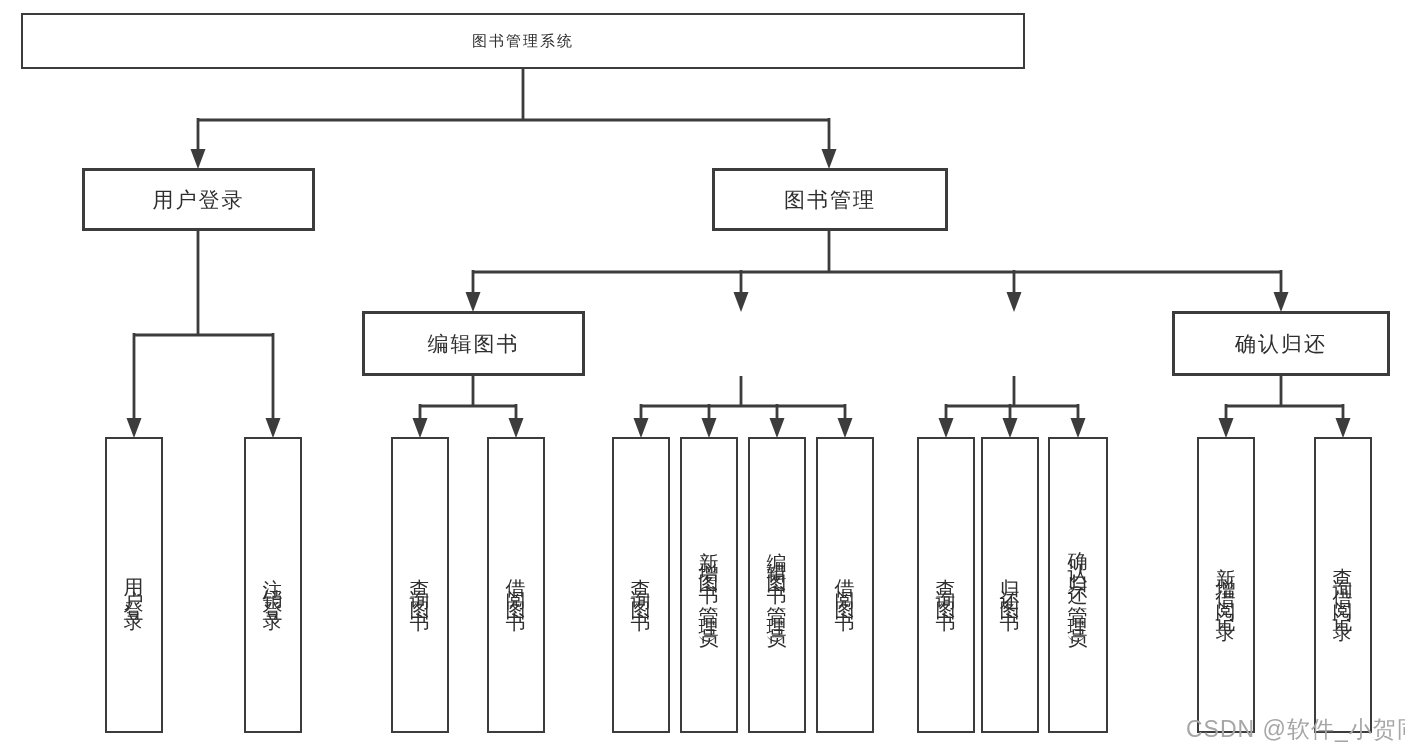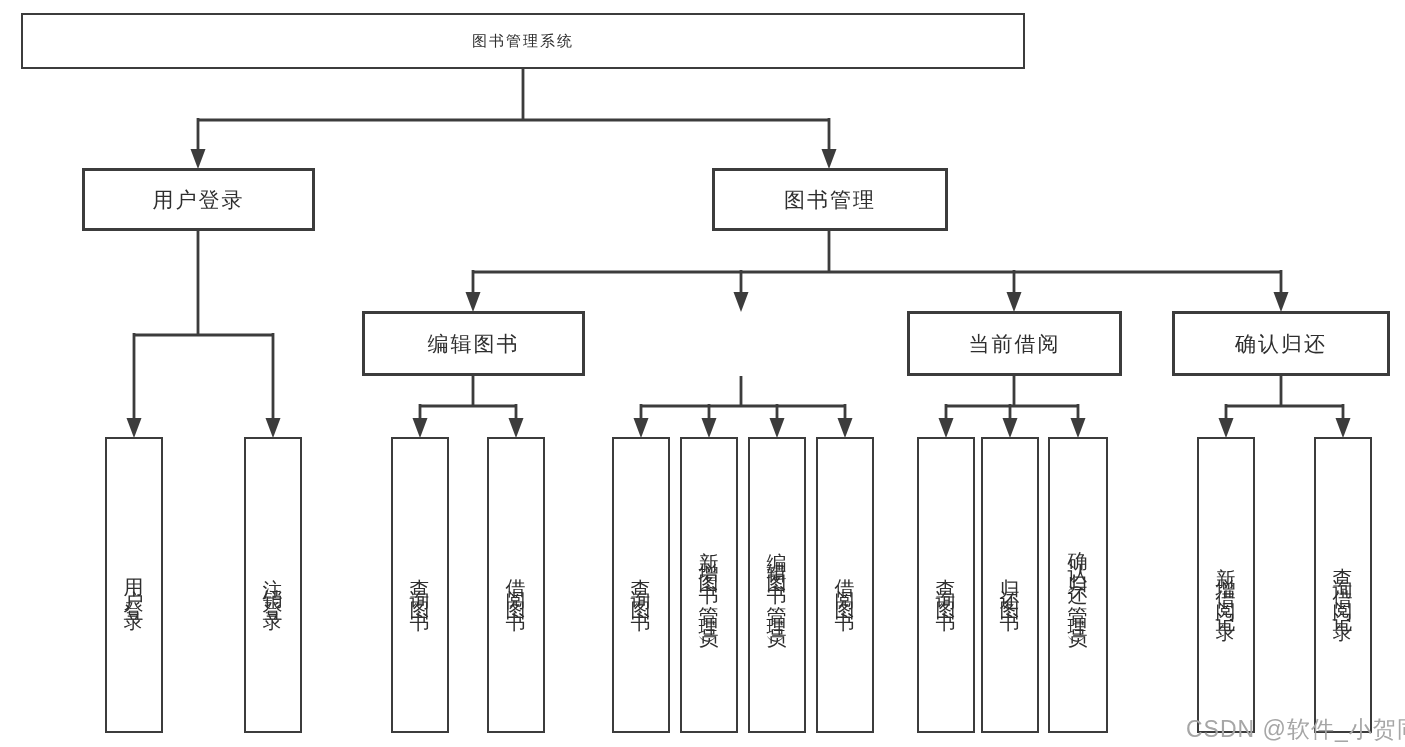--- a/index.html
+++ b/index.html
@@ -132,23 +132,20 @@
   <div class="node" style="left:82px;top:168px;width:233px;height:63px">
     <span>用户登录</span>
   </div>
   <div class="node" style="left:712px;top:168px;width:236px;height:63px">
     <span>图书管理</span>
   </div>
 
   <div class="node" style="left:362px;top:311px;width:223px;height:65px">
     <span>编辑图书</span>
   </div>
-  <div class="node" style="left:907px;top:311px;width:215px;height:65px">
-    <span>当前借阅</span>
-  </div>
   <div class="node" style="left:1172px;top:311px;width:218px;height:65px">
     <span>确认归还</span>
   </div>
 
   <div class="leaf" style="left:105px;top:437px;width:58px;height:296px">
     <span>用户登录</span>
   </div>
   <div class="leaf" style="left:244px;top:437px;width:58px;height:296px">
     <span>注销登录</span>
   </div>

